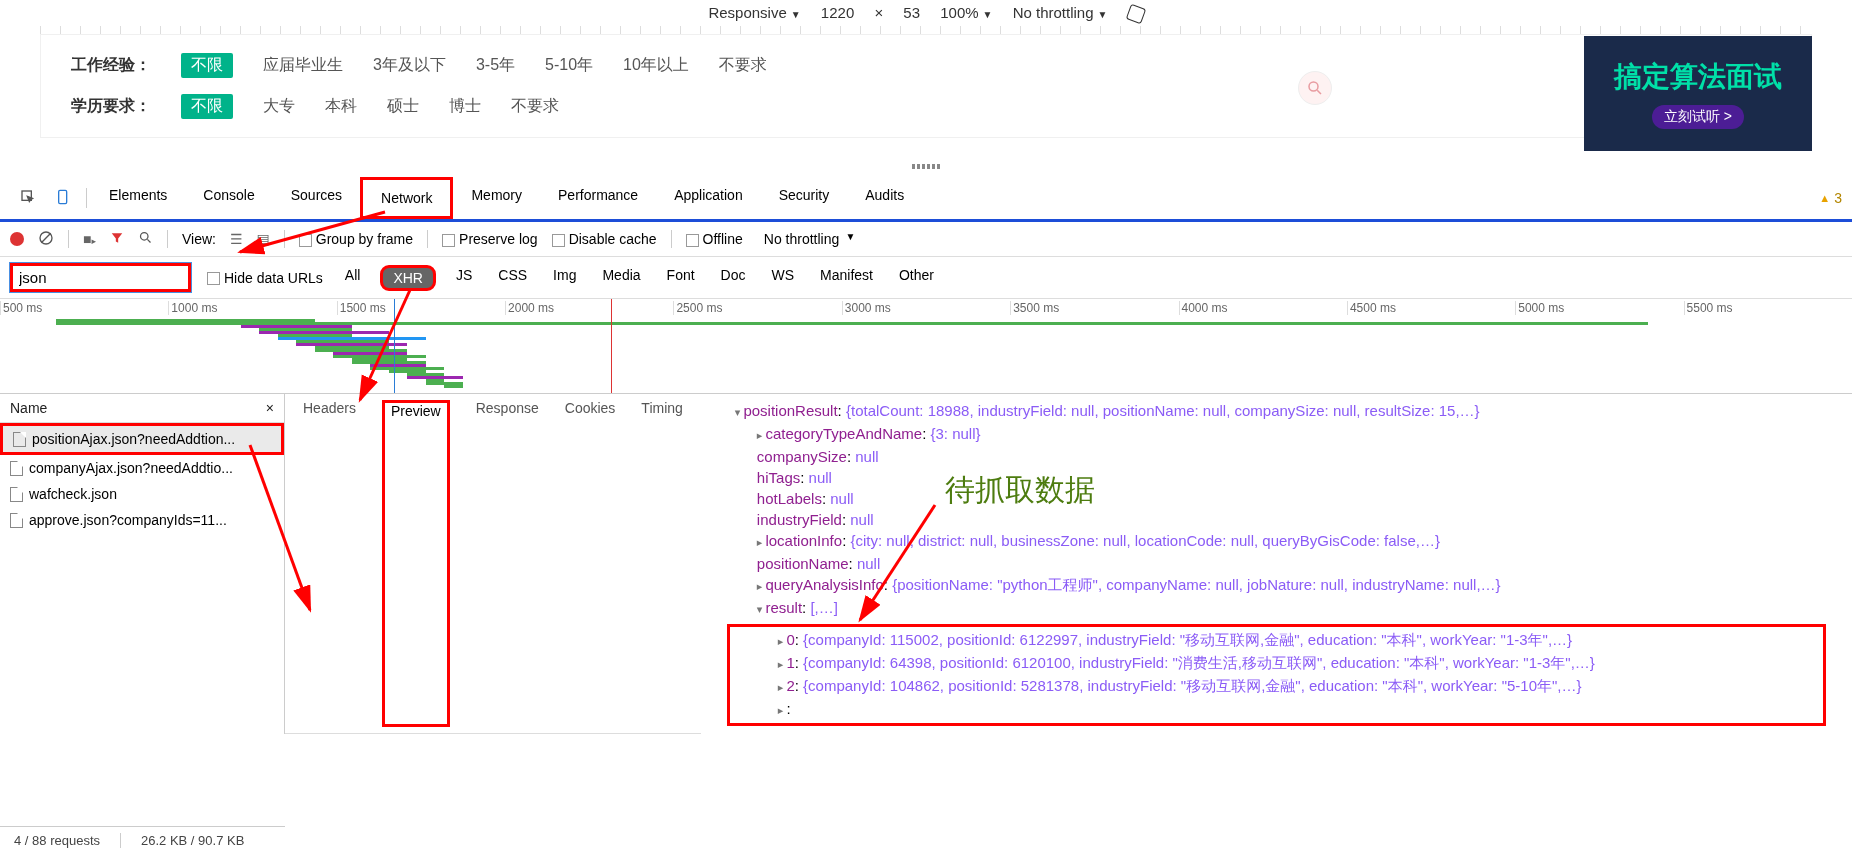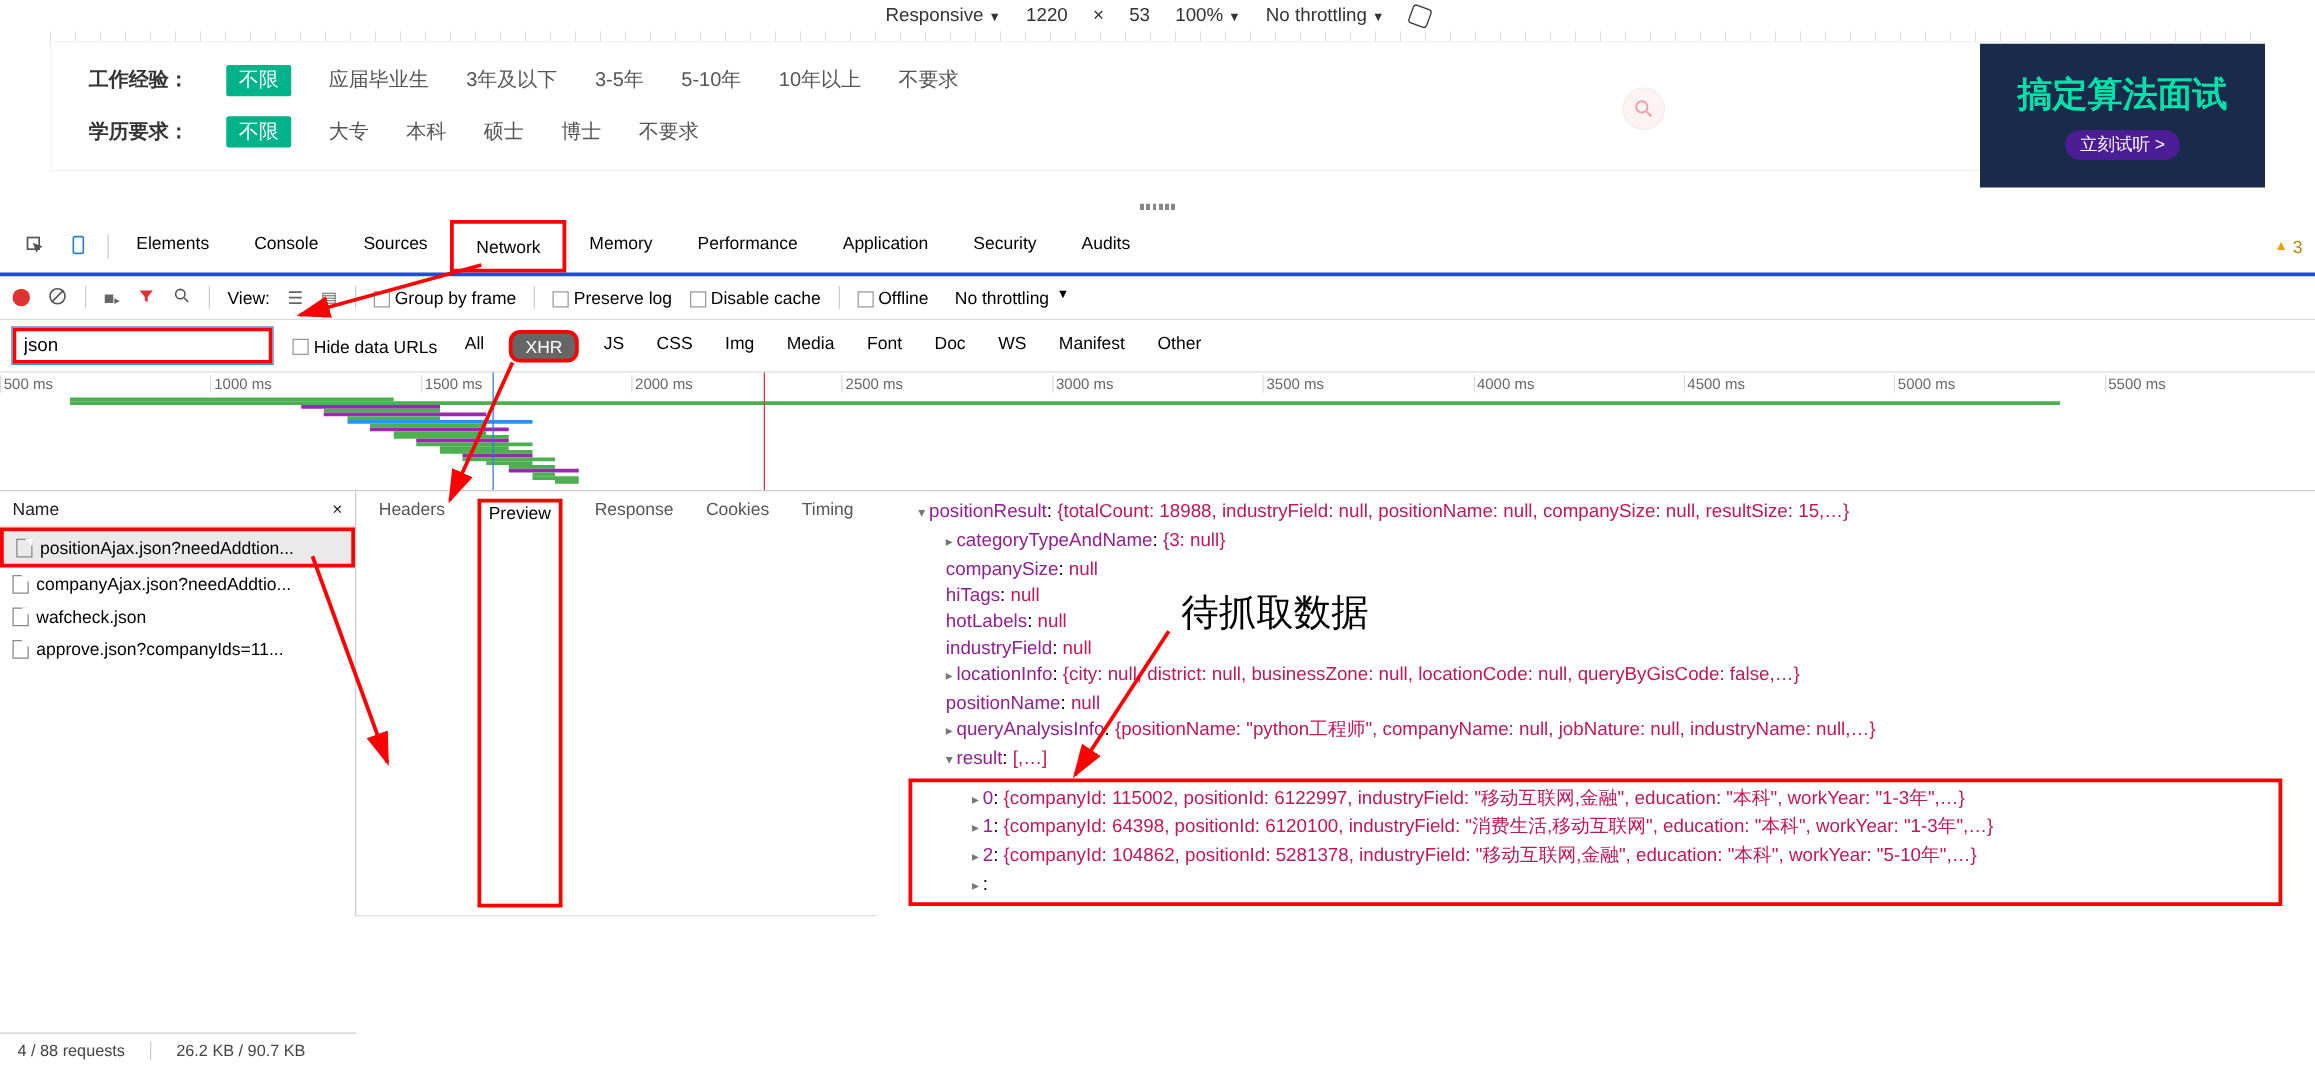--- a/index.html
+++ b/index.html
@@ -40,21 +40,21 @@
 .nt-toolbar { display:flex; align-items:center; gap:14px; padding:6px 10px; border-bottom:1px solid #ddd; }
 .rec-dot { width:14px; height:14px; background:#d33; border-radius:50%; }
 .nt-ico { color:#666; cursor:pointer; }
 .nt-ico.red { color:#d33; }
 .chk { width:13px; height:13px; border:1px solid #999; display:inline-block; vertical-align:middle; margin-right:4px; }
 .throttle-dd { border:1px solid transparent; padding:2px 18px 2px 6px; position:relative; }
 .throttle-dd::after { content:"▼"; position:absolute; right:2px; font-size:10px; }
 
 
 .nt-filter { display:flex; align-items:center; gap:16px; padding:6px 10px; border-bottom:1px solid #ddd; position:relative; }
-.filter-input { border:3px solid red; padding:3px 6px; width:208px; font-size:15px; outline:1px solid #4a90e2; }
+.filter-input { border:3px solid red; padding:3px 6px; width:181px; font-size:15px; outline:1px solid #4a90e2; }
 .type-chip { cursor:pointer; padding:2px 6px; }
 .type-chip.active { background:#666; color:#fff; border-radius:9px; border:3px solid red; padding:2px 10px; }
 
 
 .waterfall { height:95px; border-bottom:1px solid #ccc; position:relative; padding-top:2px; }
 .wf-ticks { display:flex; font-size:12px; color:#666; }
 .wf-ticks div { flex:1; border-left:1px solid #ddd; padding-left:2px; }
 .wf-bars { position:absolute; top:18px; left:0; right:0; bottom:0; }
 .bar { position:absolute; height:3px; }
 .bar.g { background:#4caf50; }
@@ -70,32 +70,32 @@
 .req-item { padding:5px 10px; display:flex; align-items:center; gap:6px; cursor:pointer; }
 .req-item.sel { background:#eaeaea; border:3px solid red; }
 .doc-ico { width:13px; height:15px; border:1px solid #888; position:relative; flex-shrink:0; }
 .doc-ico::after { content:""; position:absolute; right:-1px; top:-1px; border:3px solid transparent; border-top-color:#fff; border-right-color:#fff; }
 .req-detail { flex:1; display:flex; flex-direction:row; }
 .detail-tabs { display:flex; gap:26px; padding:6px 18px; border-bottom:1px solid #ddd; }
 .detail-tabs .dtab { cursor:pointer; color:#555; }
 .detail-tabs .dtab.active { border:3px solid red; color:#000; padding:0 6px; }
 .json-tree { font-family:Consolas,monospace; font-size:15px; padding:6px 12px; overflow:auto; flex:1; line-height:21px; position:relative; }
 .json-tree .k { color:#902090; }
-.json-tree .v { color:#be185d; }
+.json-tree .v { color:#8b5cf6; }
 .json-tree .row { white-space:nowrap; }
 .json-tree .i1 { padding-left:22px; } .json-tree .i2 { padding-left:44px; }
 .tri::before { content:"▸"; color:#777; margin-right:3px; font-size:11px; }
 .tri.open::before { content:"▾"; }
 .results-box { border:3px solid red; margin:4px 14px; padding:2px 4px; }
 .status-bar { display:flex; gap:20px; padding:6px 14px; border-top:1px solid #ccc; font-size:13px; color:#444; }
 .status-bar span + span { border-left:1px solid #ccc; padding-left:20px; }
 
 
 .anno { position:absolute; pointer-events:none; }
-.anno-label { color:#000000; font-size:30px; font-weight:normal; }
+.anno-label { color:#4d7c0f; font-size:30px; font-weight:normal; }
 </style>
 </head>
 <body>
 
 <div class="device-bar">
   <span class="dd">Responsive</span>
   <span>1220</span>
   <span>×</span>
   <span>53</span>
   <span class="dd">100%</span>

